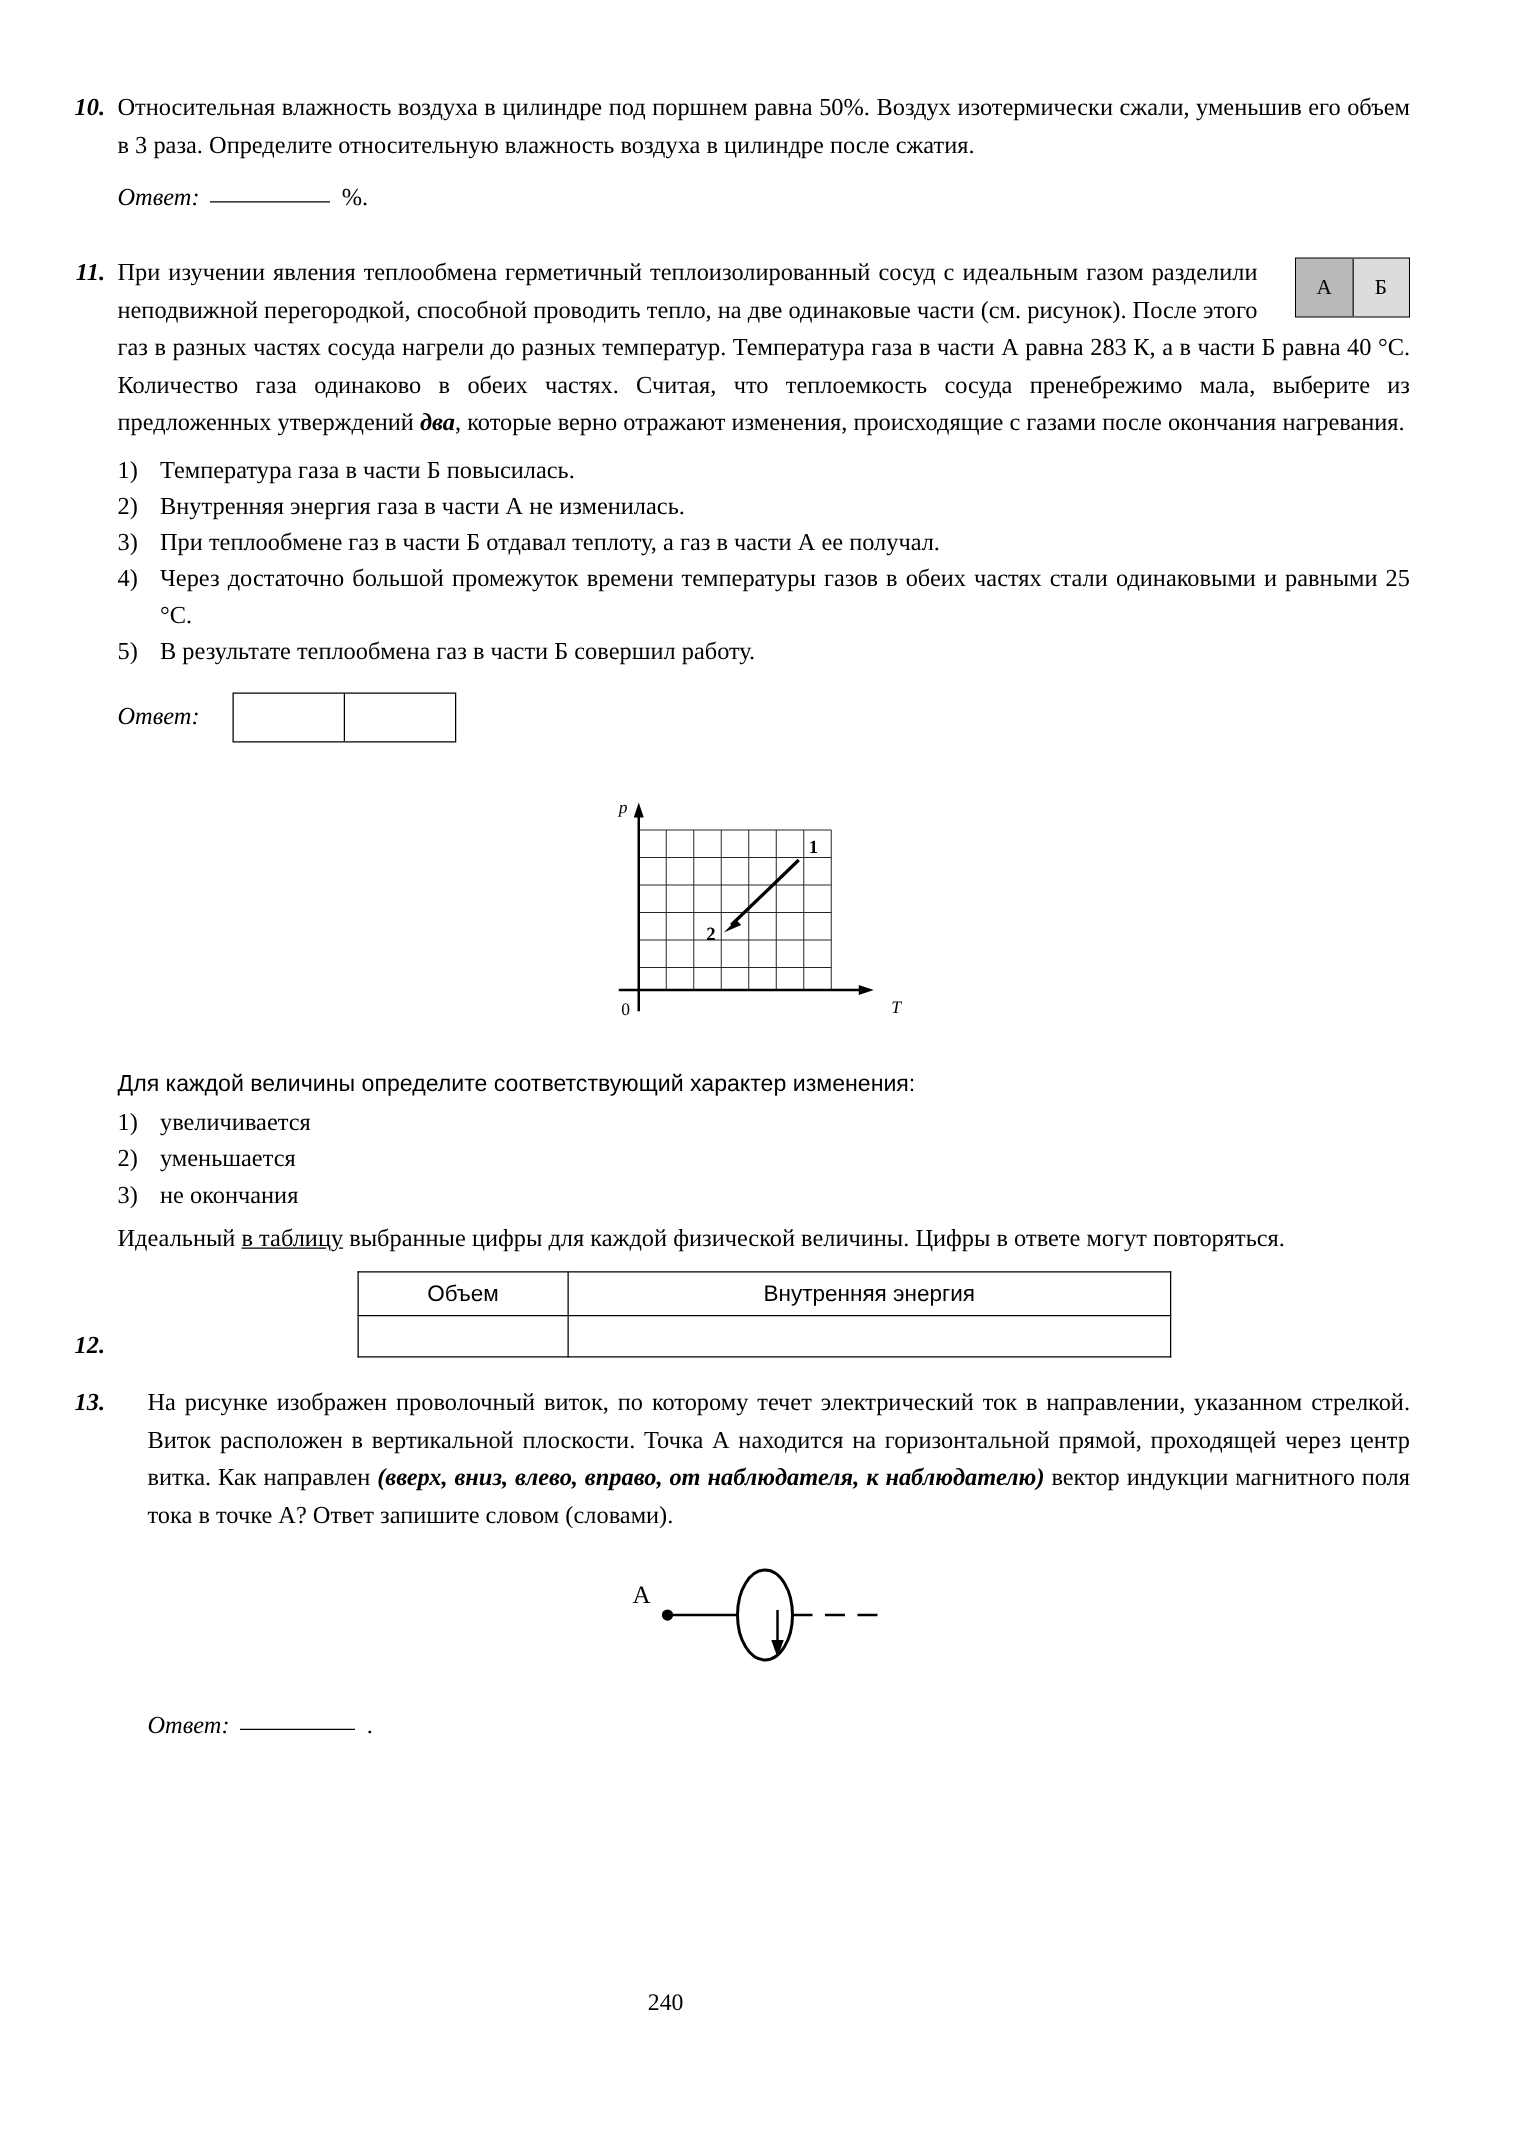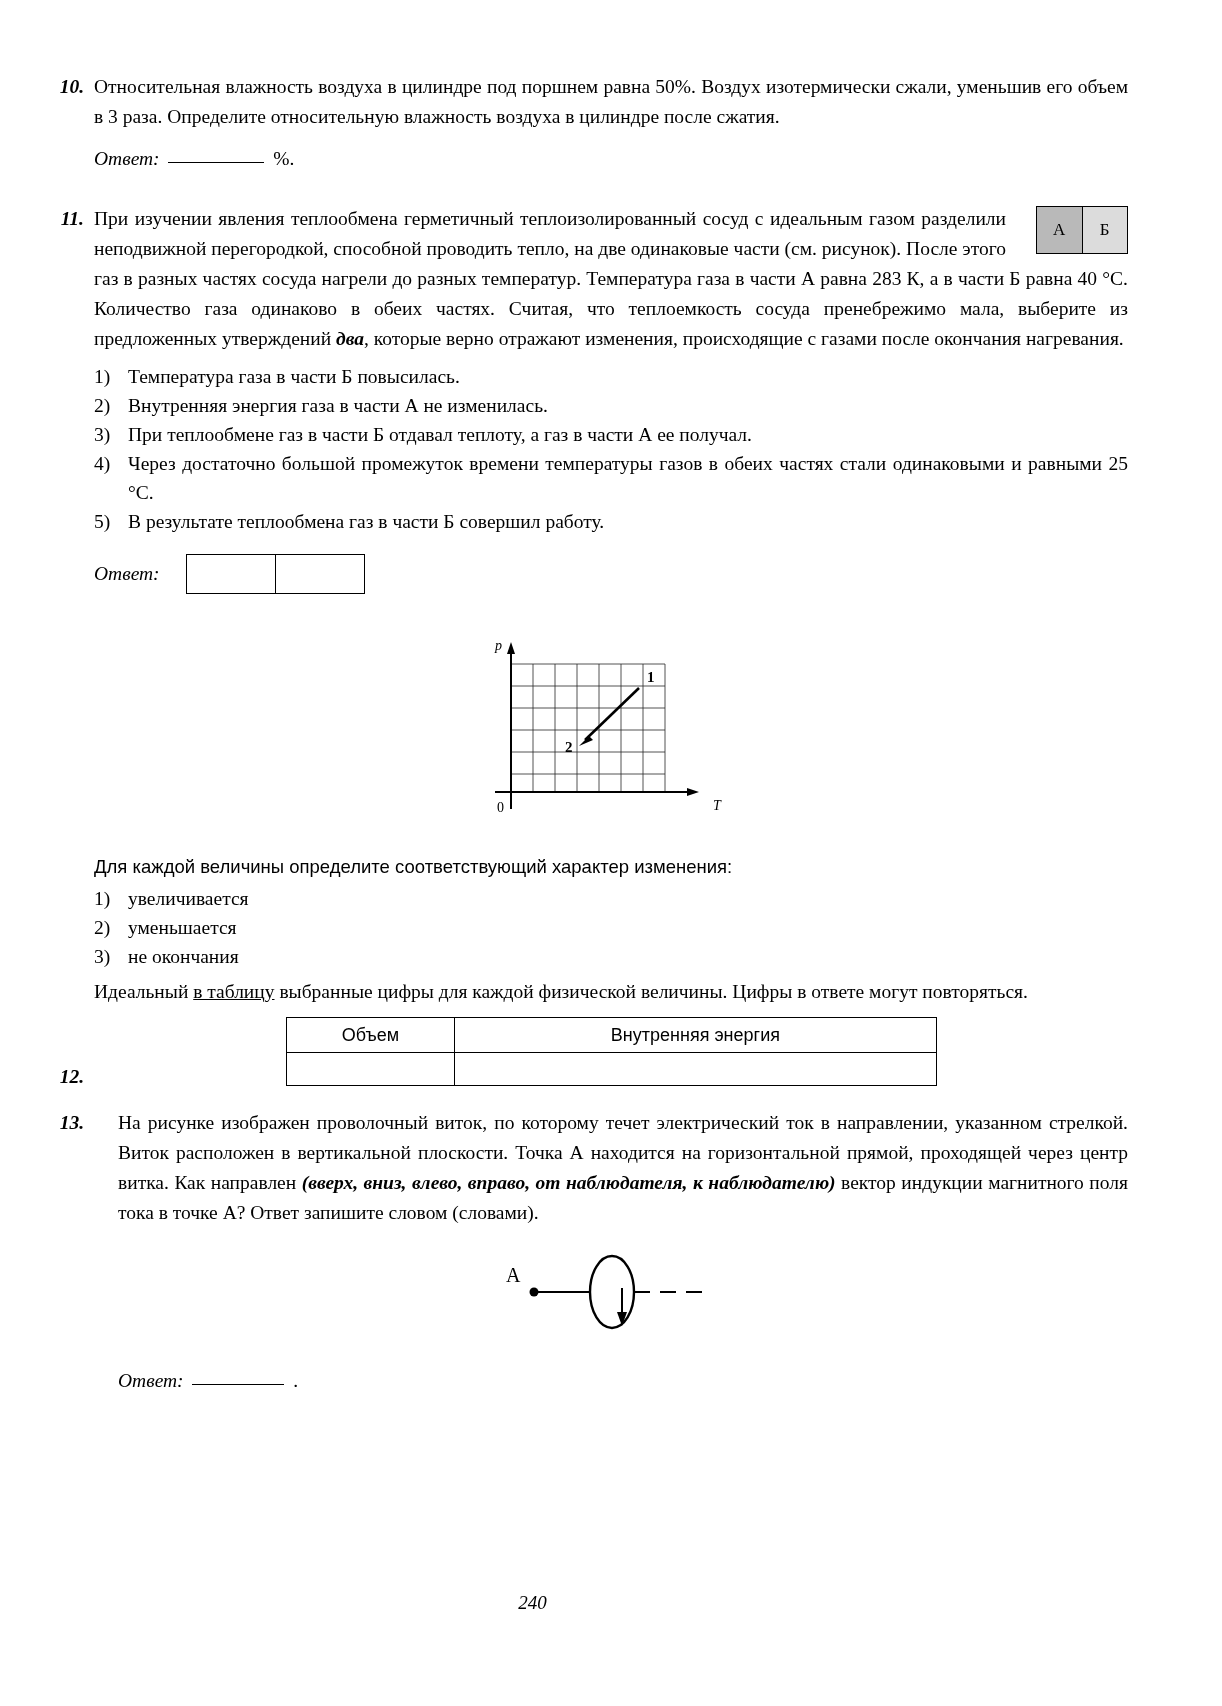--- a/index.html
+++ b/index.html
@@ -185,21 +185,20 @@
     margin: 16px 0 10px 0;
   }
   .page-number {
     position: absolute;
     top: 1592px;
     left: 0;
     width: 1065px;
     text-align: center;
     font-size: 19px;
     font-family: "Liberation Serif", serif;
-    font-style: italic;
   }
   b.bi {
     font-weight: bold;
     font-style: italic;
   }
   i.bi {
     font-weight: bold;
     font-style: italic;
   }
 </style>

